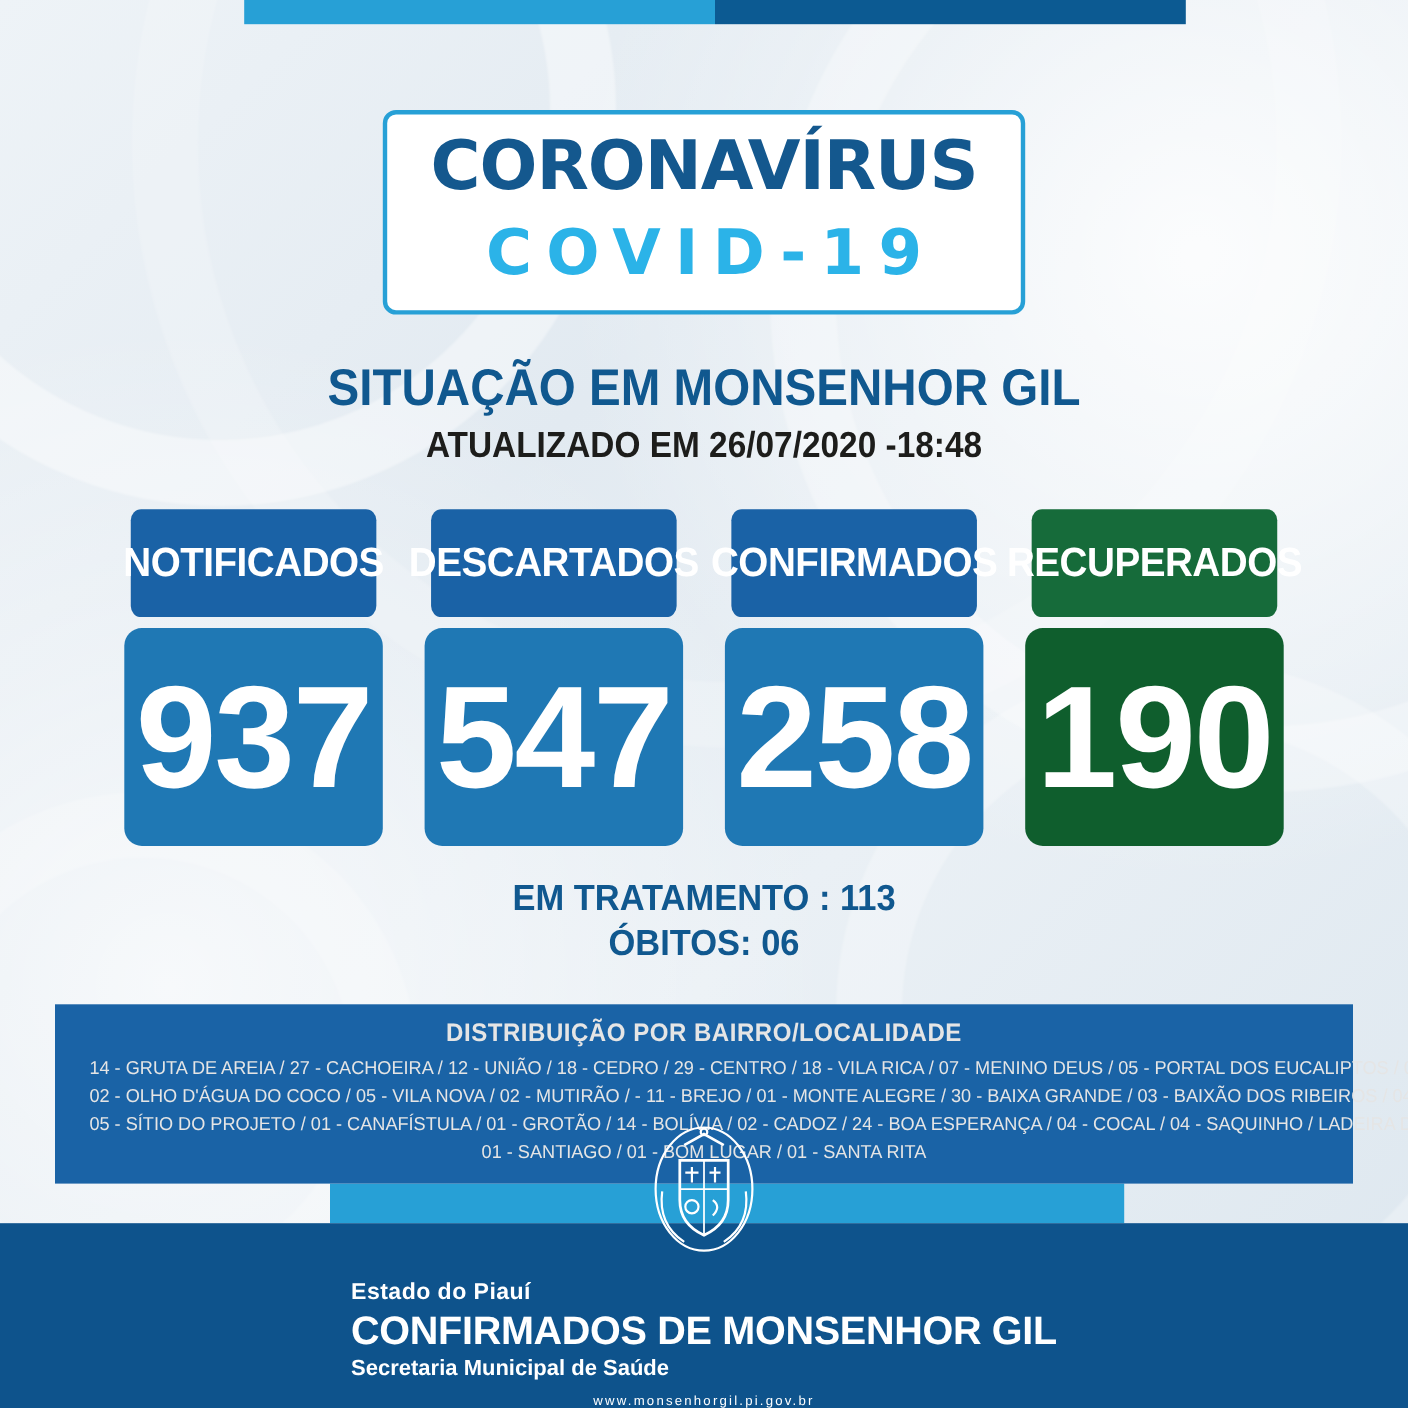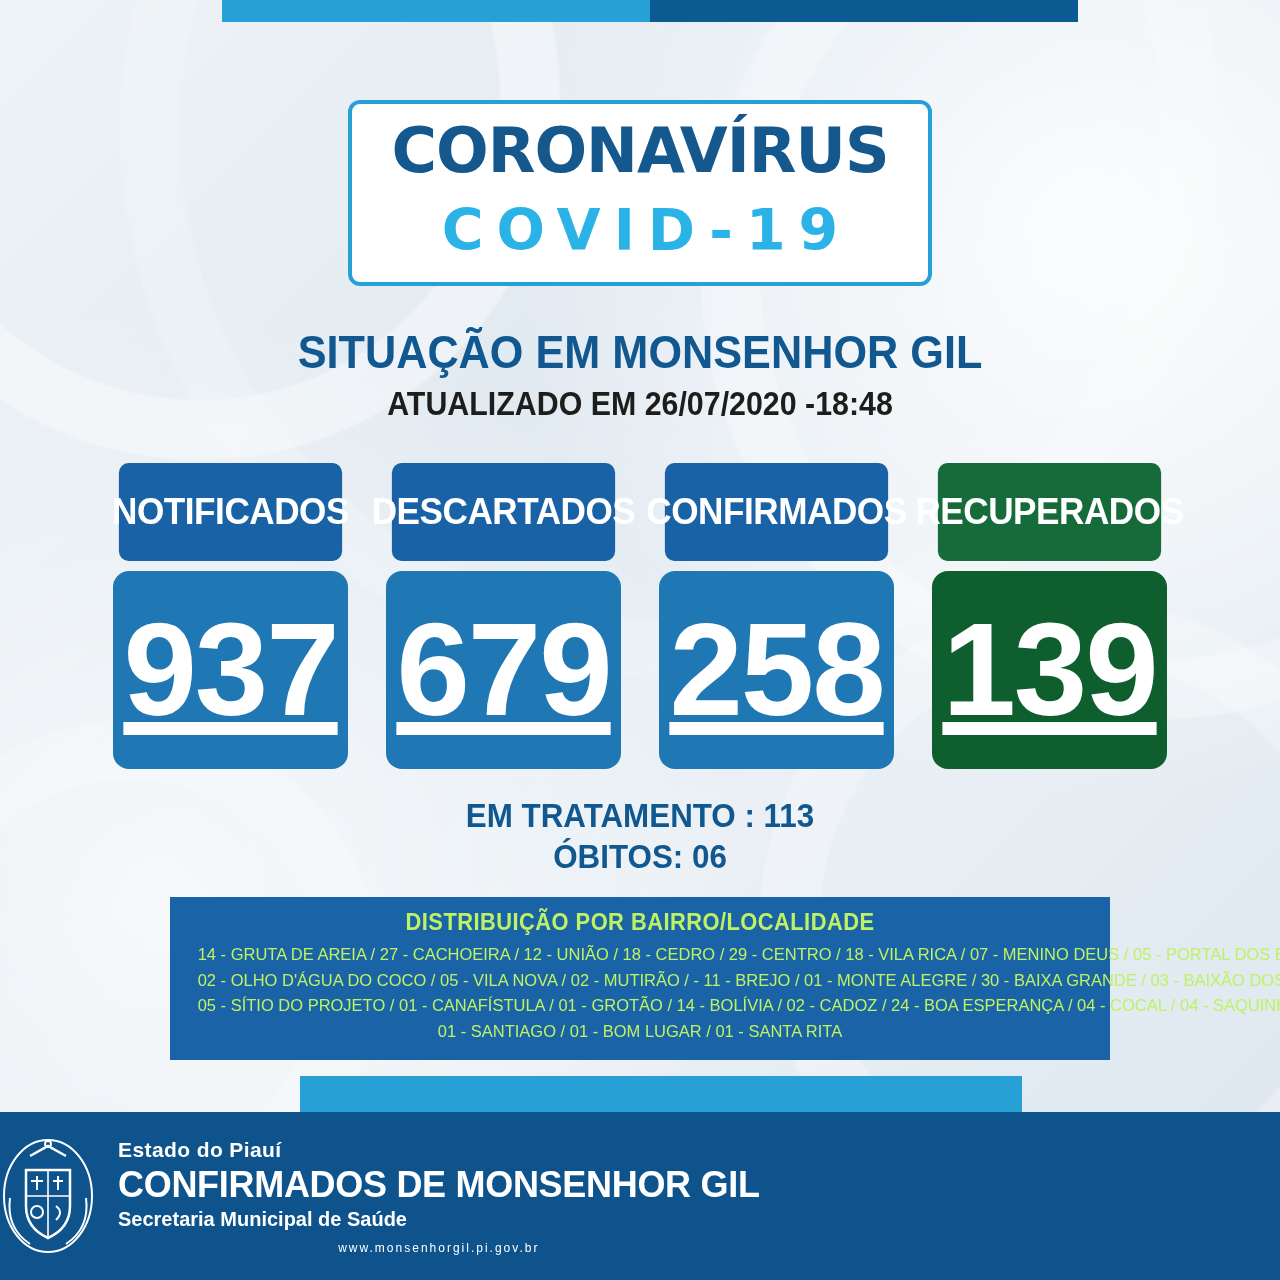--- a/index.html
+++ b/index.html
@@ -106,45 +106,44 @@
   .card-value {
     margin-top: 10px;
     border-radius: 16px;
     height: 198px;
     display: flex; align-items: center; justify-content: center;
     color: #ffffff;
     font-weight: bold;
     font-size: 132px;
     letter-spacing: -2px;
     line-height: 1;
-    text-decoration: underline;
   }
   .c-blue-dark .card-label { background: #1a62a6; }
   .c-blue-dark .card-value { background: #1f78b4; }
   .c-blue .card-label { background: #1a62a6; }
   .c-blue .card-value { background: #1f78b4; }
   .c-green .card-label { background: #166b3a; }
   .c-green .card-value { background: #0f5e2d; }
 
   .extra {
     text-align: center;
     margin-top: 26px;
     color: #10588f;
     font-weight: bold;
     font-size: 33px;
     line-height: 1.25;
     transform: scaleX(0.95);
   }
 
   
   .dist {
-    margin: 20px auto 0;
-    width: 940px;
+    margin: 36px auto 0;
+    width: 1180px;
     background: #1a63a6;
-    color: #bef264;
+    color: #e5e5e5;
     padding: 12px 14px 16px;
   }
   .dist-title {
     text-align: center;
     font-size: 23px;
     font-weight: bold;
     letter-spacing: 0.5px;
     transform: scaleX(0.95);
     margin-bottom: 6px;
   }
@@ -167,22 +166,23 @@
 
   
   .footer {
     position: absolute;
     left: 0; bottom: 0;
     width: 1280px; height: 168px;
     background: #0e538c;
     z-index: 6;
     display: flex;
     align-items: center;
-    justify-content: flex-start;
+    justify-content: flex-end;
     gap: 22px;
+    flex-direction: column;
   }
   .crest { width: 96px; height: 120px; }
   .footer-text { color: #ffffff; }
   .f1 { font-size: 21px; font-weight: bold; letter-spacing: 0.4px; }
   .f2 { font-size: 36px; font-weight: bold; letter-spacing: -0.3px; margin-top: 2px; }
   .f3 { font-size: 20px; font-weight: bold; margin-top: 2px; }
   .f4 { font-size: 12px; letter-spacing: 2px; margin-top: 10px; text-align: center; }
 </style>
 </head>
 <body>
@@ -210,29 +210,29 @@
     <div class="headline">SITUAÇÃO EM MONSENHOR GIL</div>
     <div class="subhead">ATUALIZADO EM 26/07/2020 -18:48</div>
 
     <div class="cards">
       <div class="card c-blue-dark">
         <div class="card-label">NOTIFICADOS</div>
         <div class="card-value">937</div>
       </div>
       <div class="card c-blue">
         <div class="card-label">DESCARTADOS</div>
-        <div class="card-value">679</div>
+        <div class="card-value">547</div>
       </div>
       <div class="card c-blue">
         <div class="card-label">CONFIRMADOS</div>
         <div class="card-value">258</div>
       </div>
       <div class="card c-green">
         <div class="card-label">RECUPERADOS</div>
-        <div class="card-value">139</div>
+        <div class="card-value">190</div>
       </div>
     </div>
 
     <div class="extra">
       <div>EM TRATAMENTO : 113</div>
       <div>ÓBITOS: 06</div>
     </div>
 
     <div class="dist">
       <div class="dist-title">DISTRIBUIÇÃO POR BAIRRO/LOCALIDADE</div>

